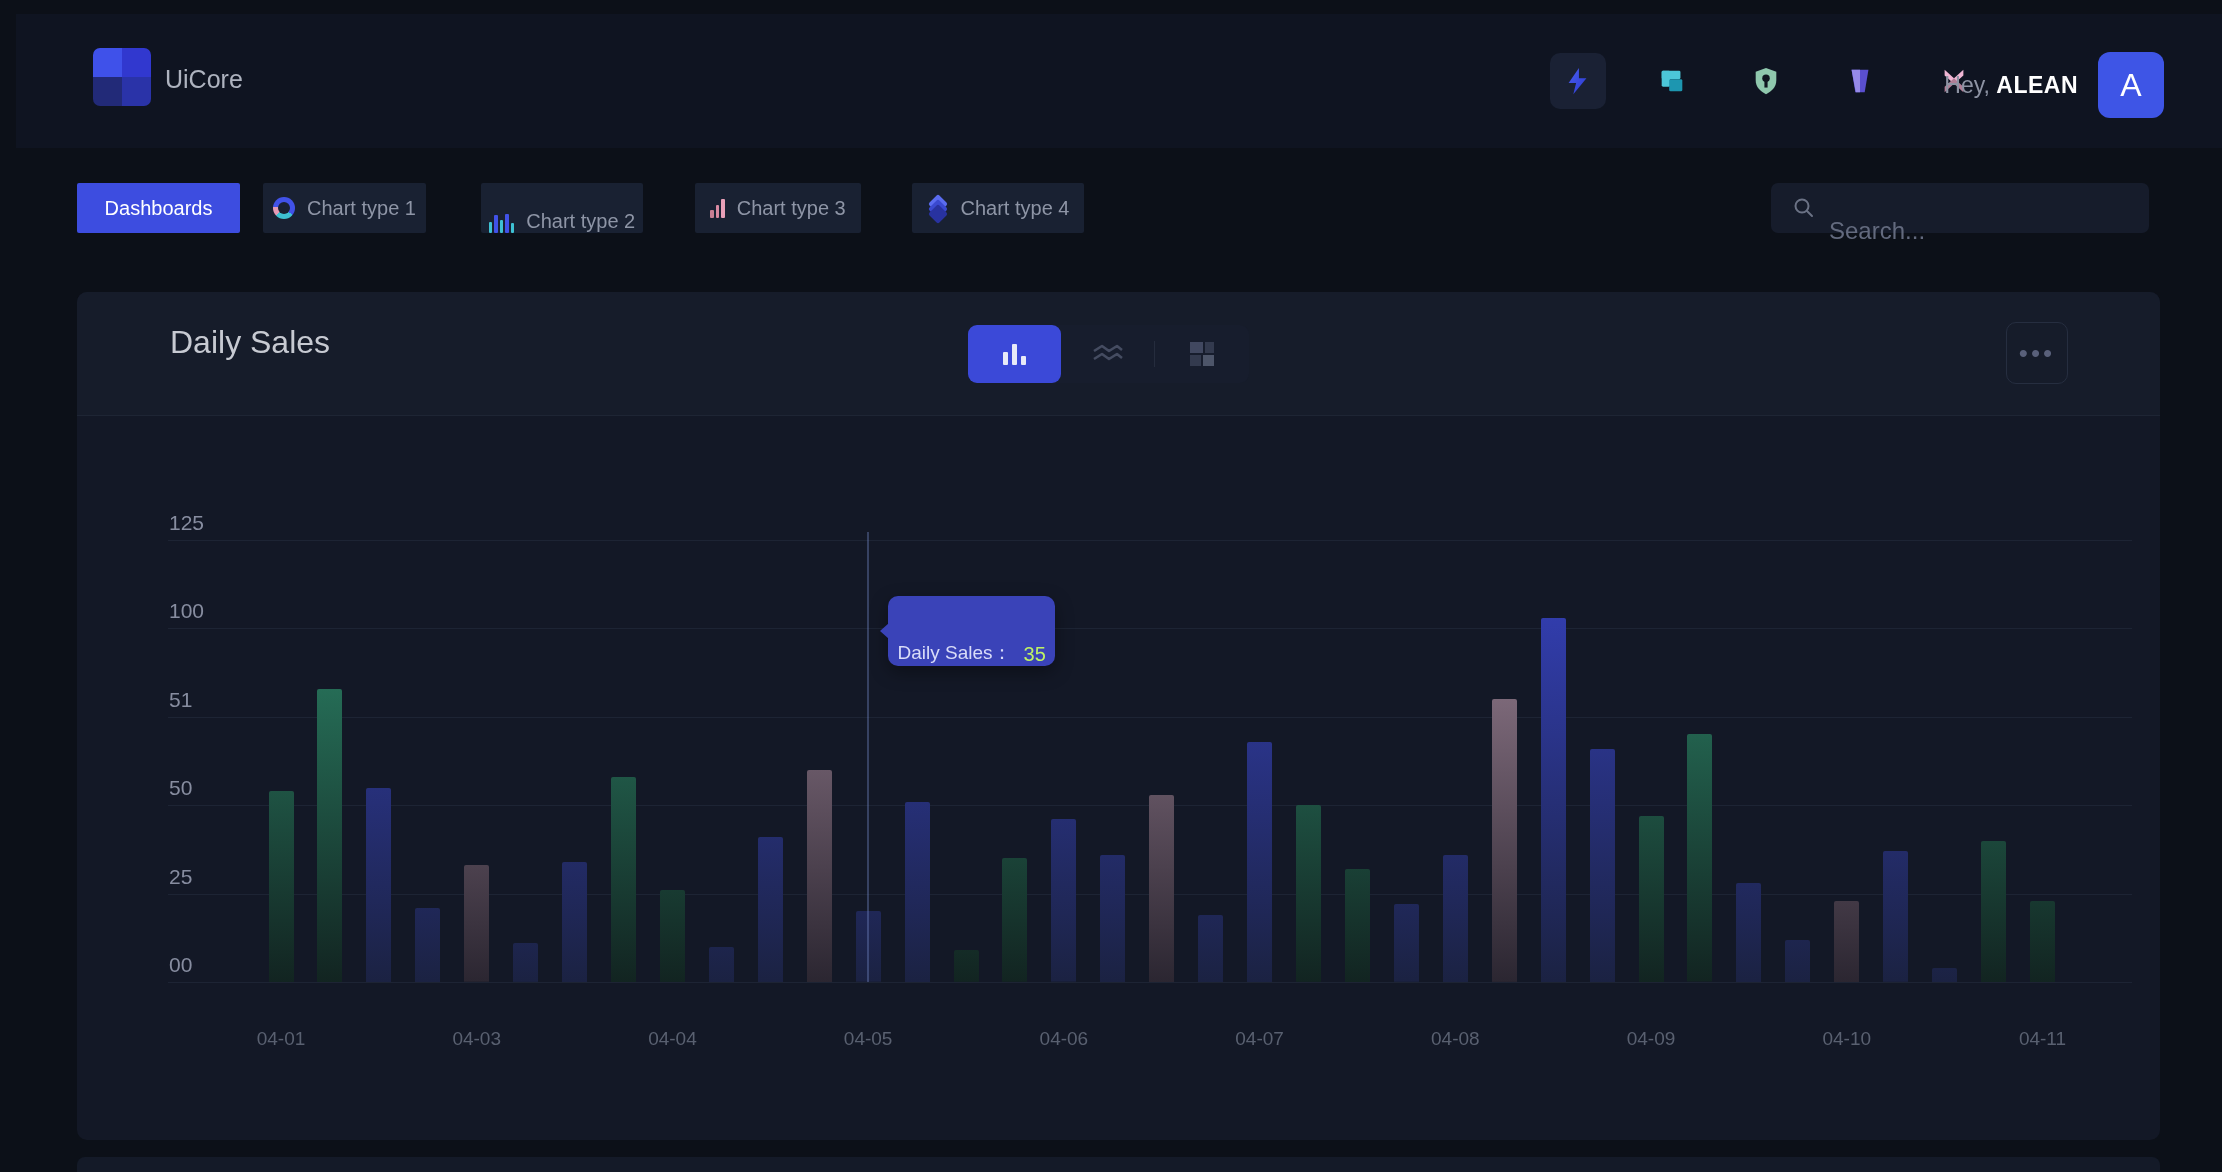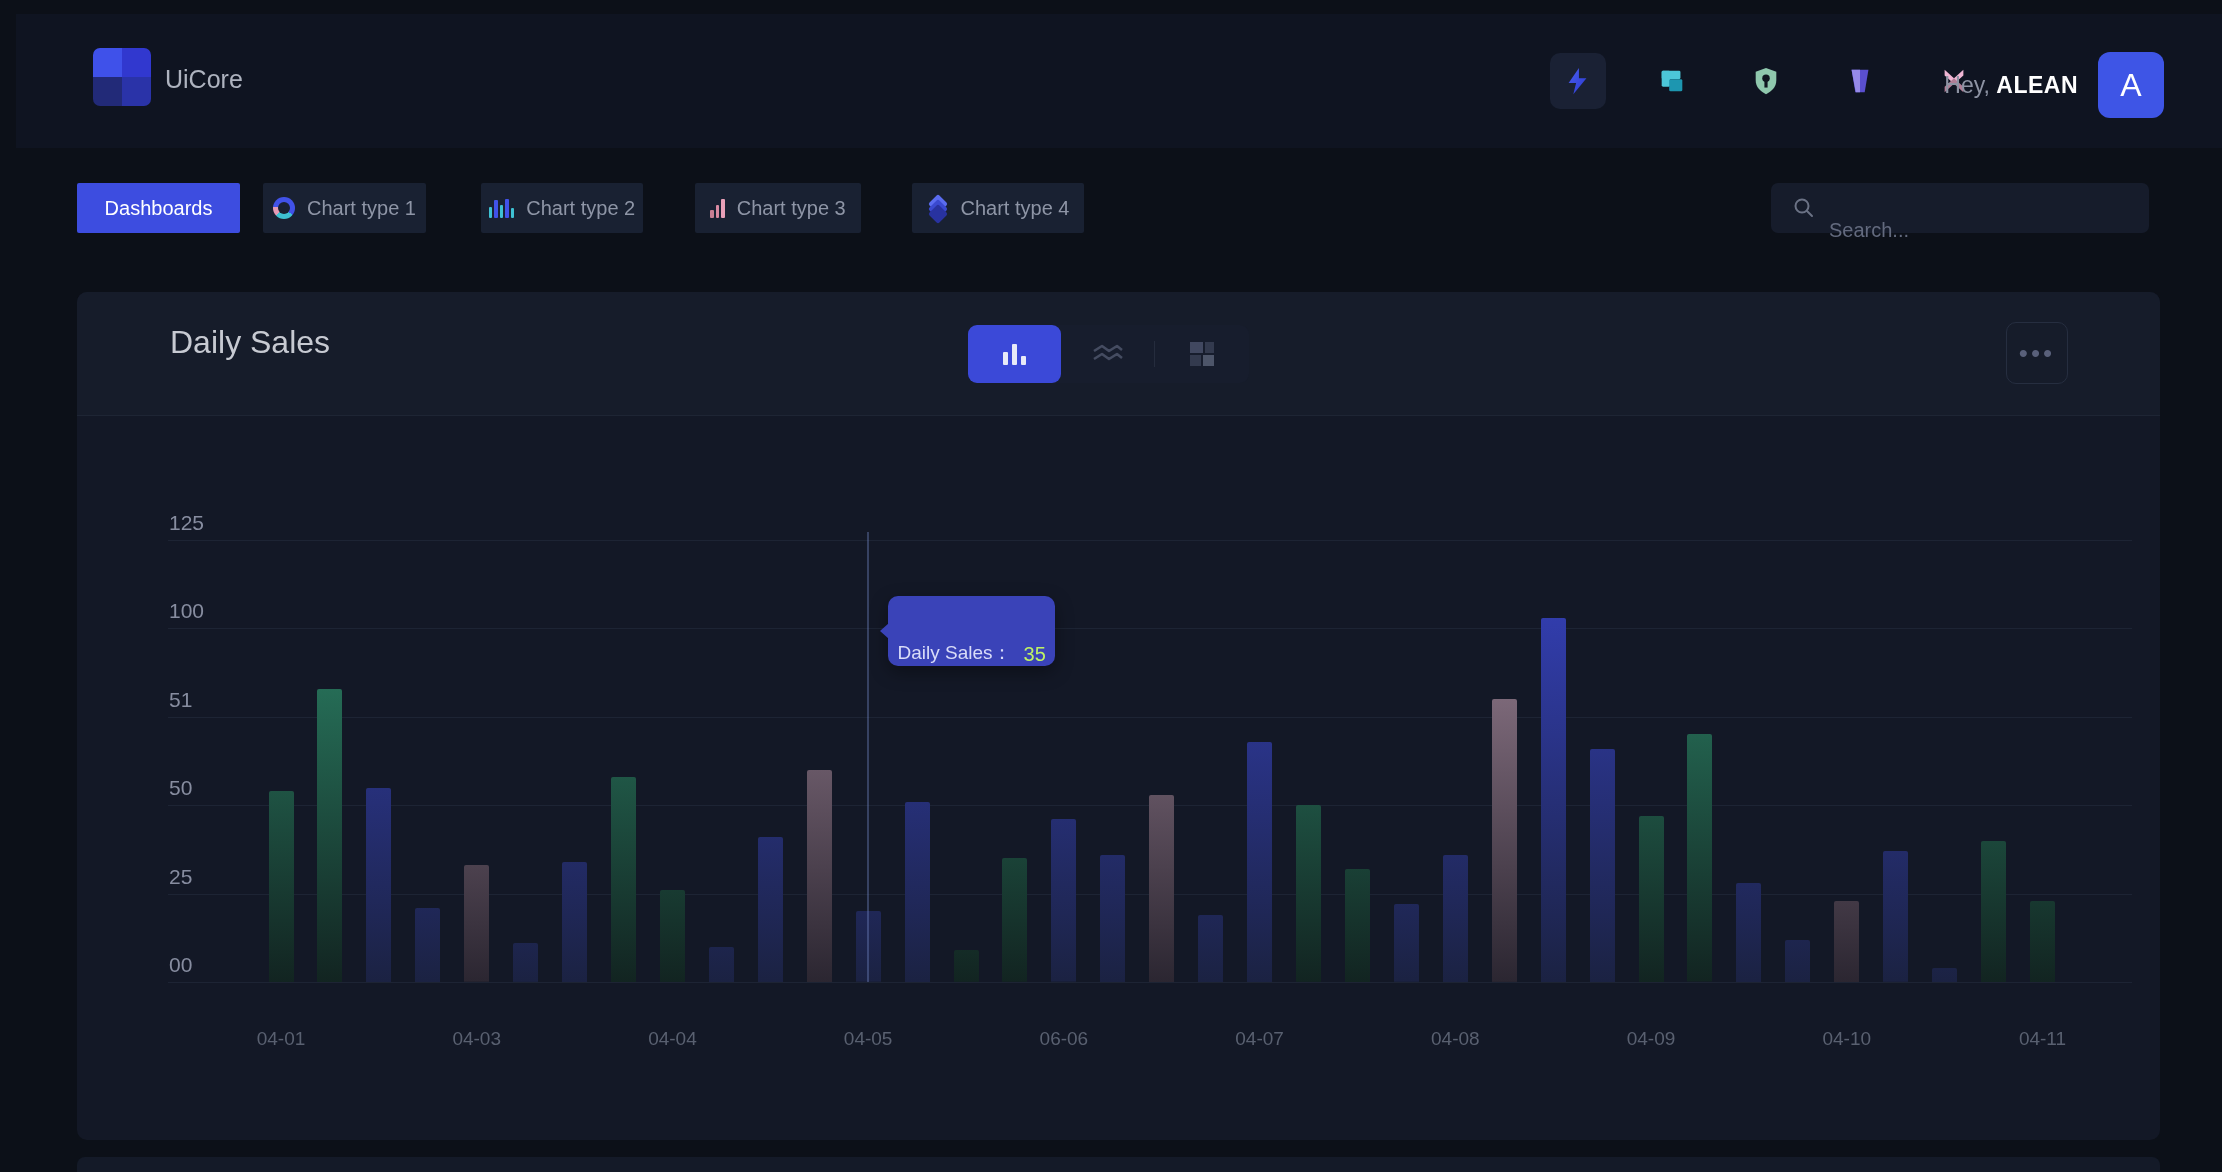--- a/index.html
+++ b/index.html
@@ -28,21 +28,21 @@
   .donut { width:22px; height:22px; border-radius:50%; position:relative;
            background:conic-gradient(#4152e8 0 130deg, #3ec1d3 130deg 225deg, #e59ab5 225deg 275deg, #4152e8 275deg 360deg); }
   .donut::after { content:""; position:absolute; left:5px; top:5px; width:12px; height:12px; border-radius:50%; background:#192132; }
   .mini-bars { display:flex; align-items:flex-end; gap:2px; height:20px; }
   .mini-bars i { display:block; width:3.5px; border-radius:1px; }
   .layers { position:relative; width:22px; height:22px; }
   .layers i { position:absolute; left:4px; width:14px; height:14px; transform:rotate(45deg); border-radius:2px; }
 
   .search-box { position:absolute; left:1771px; top:183px; width:378px; height:50px; background:#161c2b; border-radius:7px;
                 display:flex; align-items:center; padding-left:22px; gap:14px; }
-  .search-box input { background:transparent; border:none; outline:none; color:#9aa1b2; font-size:20px; width:280px;
+  .search-box input { background:transparent; border:none; outline:none; color:#9aa1b2; font-size:24px; width:280px;
                       font-family:"Liberation Sans",sans-serif;margin-top:45px; }
   .search-box input::placeholder { color:#636a7e; }
 
   
   .panel { position:absolute; left:77px; top:292px; width:2083px; height:848px; background:#131826; border-radius:10px; }
   .panel-header { position:absolute; left:0; top:0; width:100%; height:124px; background:#161c2a;
                   border-radius:10px 10px 0 0; border-bottom:1px solid #1e2534; }
   .panel-title { position:absolute; left:93px; top:32px; font-size:32px; color:#c7cad2; }
   .toggle-group { position:absolute; left:891px; top:33px; width:281px; height:58px; background:#171d2d; border-radius:9px;
                   display:flex; align-items:center; }
@@ -133,21 +133,21 @@
   <div class="avatar">A</div>
 </div>
 
 <div class="nav-btn active" style="left:77px;width:163px;">
   <span>Dashboards</span>
 </div>
 <div class="nav-btn" style="left:263px;width:163px;">
   <span class="donut"></span>
   <span>Chart type 1</span>
 </div>
-<div class="nav-btn" style="left:481px;width:162px;">
+<div class="nav-btn" style="left:481px;width:162px;align-items:flex-end;">
   <span class="mini-bars">
     <i style="height:11px;background:#3ec1d3"></i>
       <i style="height:18px;background:#4152e8"></i>
     <i style="height:13px;background:#3ec1d3"></i>
       <i style="height:19px;background:#4152e8"></i>
     <i style="height:10px;background:#3ec1d3"></i>
   </span>
   <span>Chart type 2</span>
 </div>
 <div class="nav-btn" style="left:695px;width:166px;">
@@ -254,21 +254,21 @@
       <div class="bar blue" style="left: 1708.33px; top: 523.568px; height: 42.432px;"></div>
       <div class="bar pink" style="left: 1757.26px; top: 484.672px; height: 81.328px;"></div>
       <div class="bar blue" style="left: 1806.19px; top: 435.168px; height: 130.832px;"></div>
       <div class="bar blue" style="left: 1855.12px; top: 551.856px; height: 14.144px;"></div>
       <div class="bar green" style="left: 1904.05px; top: 424.56px; height: 141.44px;"></div>
       <div class="bar green" style="left: 1952.98px; top: 484.672px; height: 81.328px;"></div>
       <div class="xlabel" style="left: 154px; top: 612px;">04-01</div>
       <div class="xlabel" style="left: 349.72px; top: 612px;">04-03</div>
       <div class="xlabel" style="left: 545.44px; top: 612px;">04-04</div>
       <div class="xlabel" style="left: 741.16px; top: 612px;">04-05</div>
-      <div class="xlabel" style="left: 936.88px; top: 612px;">06-06</div>
+      <div class="xlabel" style="left: 936.88px; top: 612px;">04-06</div>
       <div class="xlabel" style="left: 1132.6px; top: 612px;">04-07</div>
       <div class="xlabel" style="left: 1328.32px; top: 612px;">04-08</div>
       <div class="xlabel" style="left: 1524.04px; top: 612px;">04-09</div>
       <div class="xlabel" style="left: 1719.76px; top: 612px;">04-10</div>
       <div class="xlabel" style="left: 1915.48px; top: 612px;">04-11</div>
       <div class="crosshair" style="left: 790.16px; top: 116px; height: 450px;"></div>
       <div class="tooltip" style="left: 811.16px; top: 180px;">
         <span class="tip-label">Daily Sales：</span>
         <span class="tip-value">35</span>
       </div>

